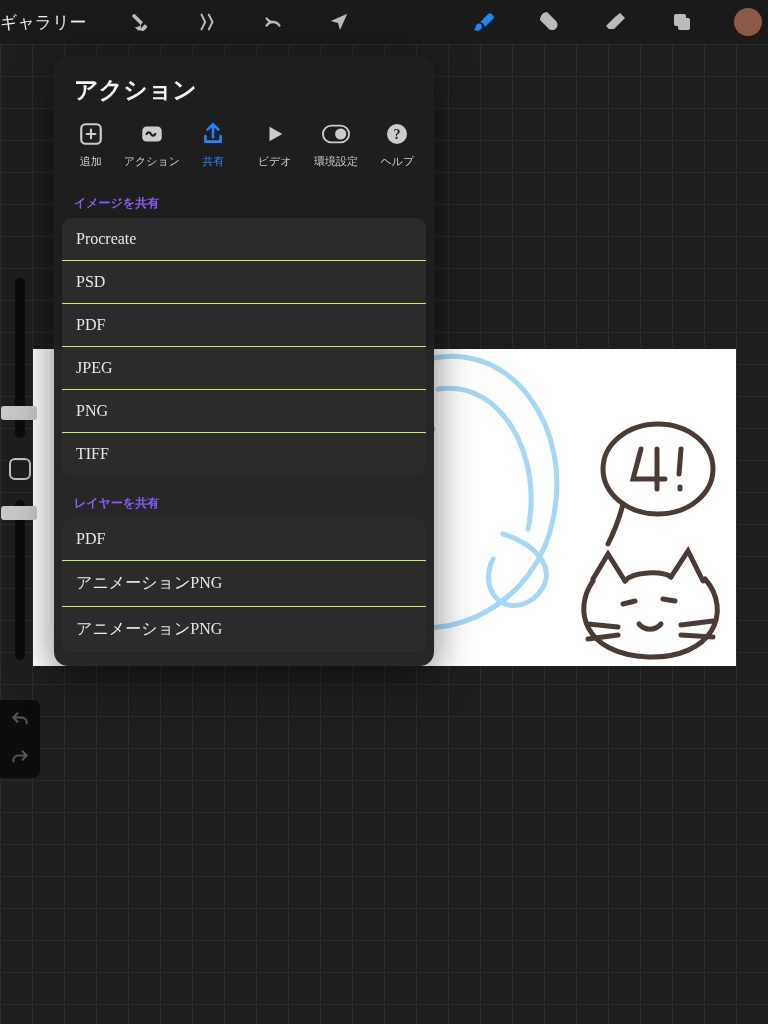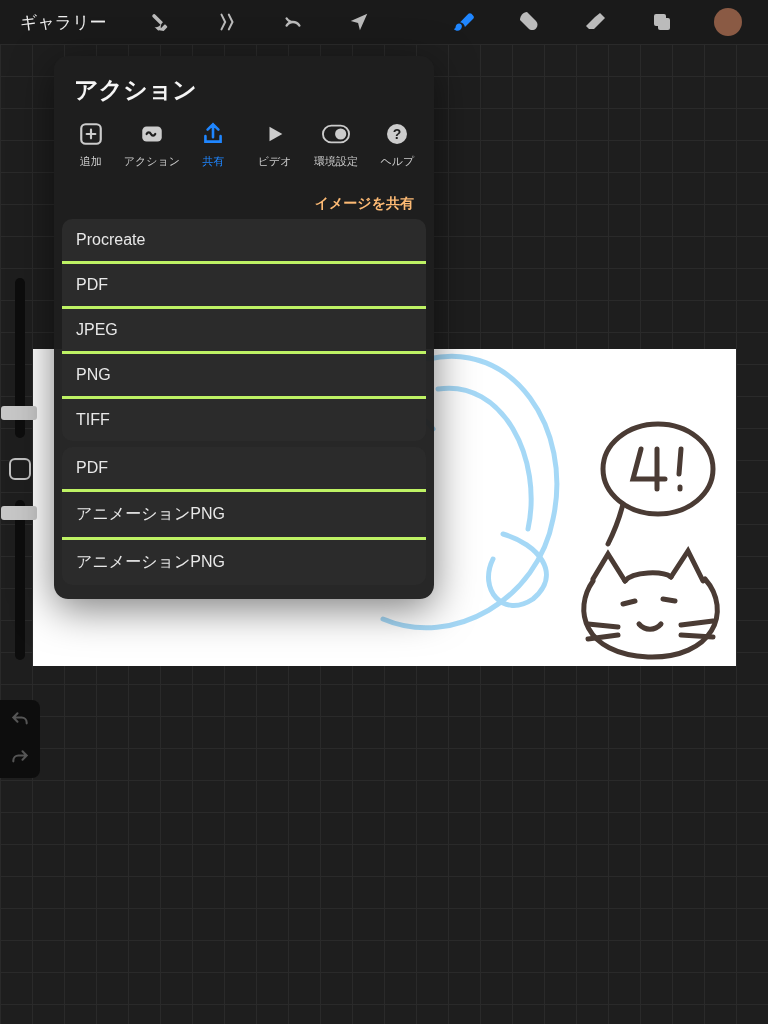--- a/index.html
+++ b/index.html
@@ -13,21 +13,21 @@
     background-position: 0 44px;
     position: relative;
     color: #ddd;
   }
 
   
   .topbar {
     position: absolute; top:0; left:0; right:0; height:44px;
     background:#1a1a1a;
     display:flex; align-items:center;
-    padding:0 20px;
+    padding:0 0;
     gap:26px;
   }
   .topbar .gallery {
     color:#eee; font-size:17px; font-weight:500; padding-right:8px;
   }
   .topbar .tool-btn {
     width:40px; height:40px; display:flex; align-items:center; justify-content:center;
     color:#bbb;
   }
   .topbar .spacer { flex:1; }
@@ -78,49 +78,49 @@
 
   
   .popover {
     position:absolute;
     left:54px; top:56px;
     width:380px;
     background:rgba(30,30,30,0.96);
     border-radius:14px;
     padding:18px 0 8px 0;
     box-shadow:0 10px 40px rgba(0,0,0,0.5);
+    font-family:Liberation Serif, serif;
   }
   .popover h1 {
     font-size:24px; font-weight:700; color:#f5f5f5;
     padding:0 20px 14px 20px;
   }
   .action-tabs {
     display:flex; justify-content:space-around;
     padding:0 6px 12px 6px;
   }
   .action-tab {
     display:flex; flex-direction:column; align-items:center; gap:6px;
     color:#ccc; font-size:11px;
     width:58px;
   }
   .action-tab.active { color:#1f86ff; }
   .action-tab .ico { width:28px; height:28px; display:flex; align-items:center; justify-content:center; }
 
   .section-label {
-    font-size:14px; color:#fdba74; font-weight:600;
+    font-size:12px; color:#8b5cf6; font-weight:600;
     padding:14px 20px 6px 20px;
-    text-align:right;
   }
   .opt-list { padding:0 8px; }
   .opt {
     background:#2b2b2b;
     color:#e8e8e8;
     font-size:16px;
     padding:12px 14px;
-    border-bottom:3px solid #bef264;
+    border-bottom:1px solid #bef264;
   }
   .opt:first-child { border-radius:10px 10px 0 0; }
   .opt:last-child { border-radius:0 0 10px 10px; border-bottom:none; margin-bottom:6px;}
   .opt:only-child { border-radius:10px; }
 
   svg { display:block; }
 </style>
 </head>
 <body>
 
@@ -284,27 +284,29 @@
           </svg>
       </span>
       <span>ヘルプ</span>
     </div>
   </div>
 
   <div>
     <div class="section-label">イメージを共有</div>
     <div class="opt-list">
       <div class="opt">Procreate</div>
+      <div class="opt">PSD</div>
       <div class="opt">PDF</div>
       <div class="opt">JPEG</div>
       <div class="opt">PNG</div>
       <div class="opt">TIFF</div>
     </div>
   </div>
 
   <div>
+    <div class="section-label">レイヤーを共有</div>
     <div class="opt-list">
       <div class="opt">PDF</div>
       <div class="opt">アニメーションPNG</div>
       <div class="opt">アニメーションPNG</div>
     </div>
   </div>
 </div>
 
 </body></html>

